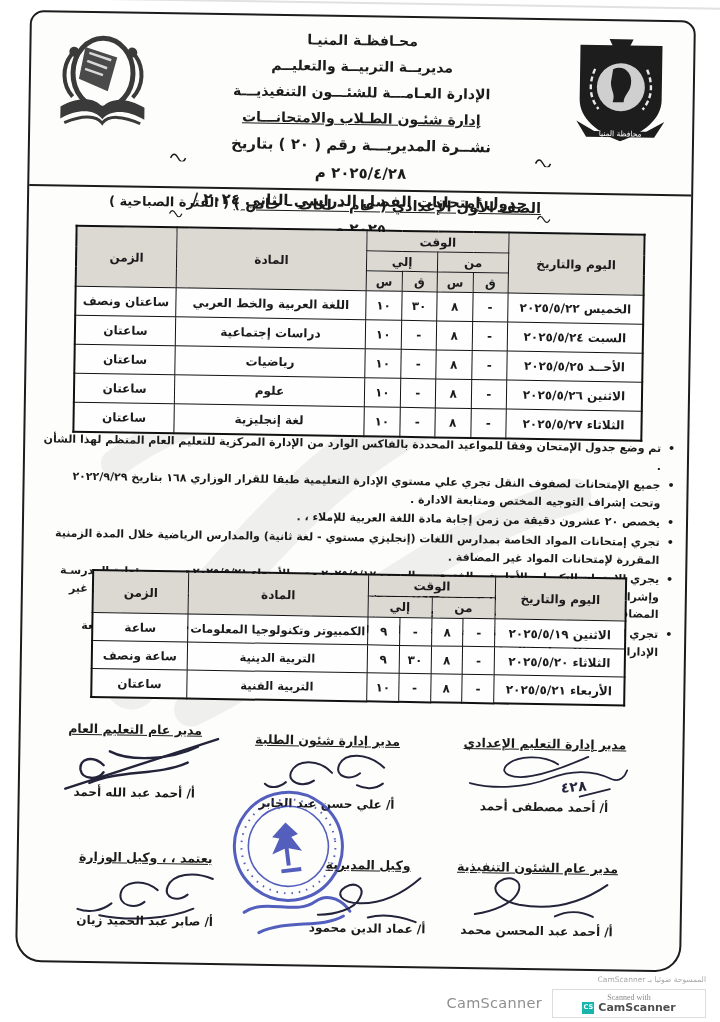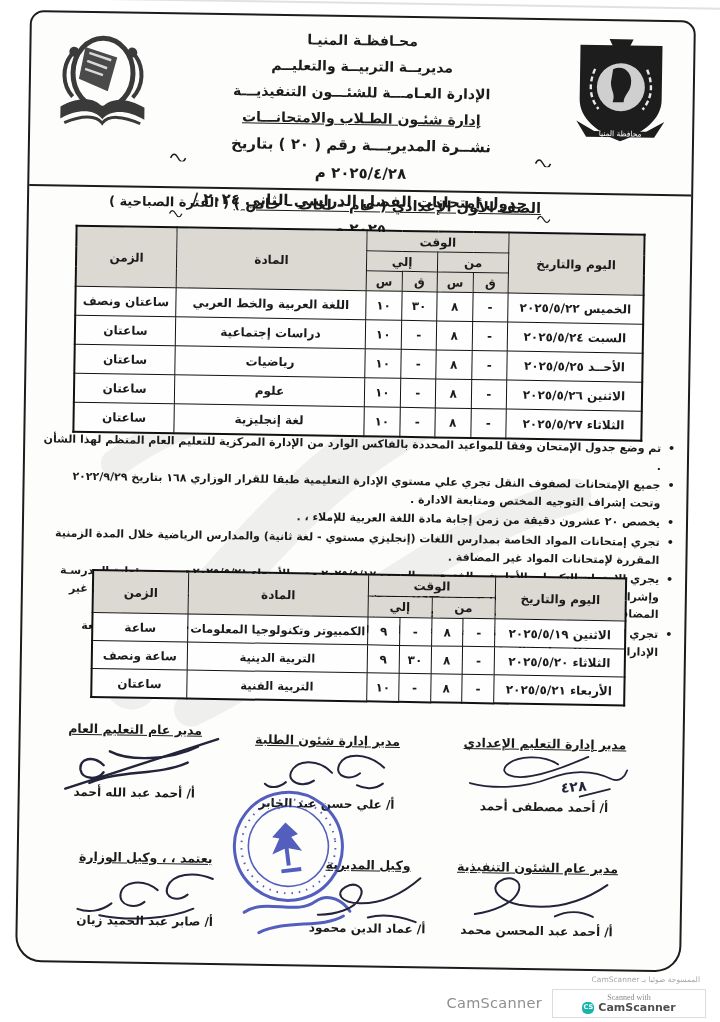--- a/index.html
+++ b/index.html
@@ -64,26 +64,26 @@
   .sig1{top:716px;right:45px;width:185px;}
   .sig2{top:716px;right:280px;width:150px;}
   .sig3{top:708px;right:460px;width:175px;}
   .sig4{top:840px;right:48px;width:190px;}
   .sig5{top:840px;right:250px;width:125px;}
   .sig6{top:836px;right:440px;width:190px;}
   .hand-num{position:absolute;top:758px;right:95px;font-size:14px;font-weight:bold;
     color:#23233a;transform:rotate(-6deg);}
   .stamp{position:absolute;top:768px;right:330px;opacity:.82;}
   
-  .scan-note{position:absolute;top:975px;right:20px;font-size:7.5px;color:#a7a7a7;direction:rtl;}
+  .scan-note{position:absolute;top:975px;right:14px;font-size:7.5px;color:#a7a7a7;direction:rtl;}
   .cs-badge{position:absolute;top:989px;right:14px;width:152px;height:27px;border:1px solid #dcdcdc;
     background:#fff;display:flex;flex-direction:column;align-items:center;justify-content:center;line-height:1.15;}
   .cs-badge .l1{font-size:8px;color:#8a8a8a;font-family:Liberation Serif, serif;}
   .cs-badge .l2{display:flex;align-items:center;gap:4px;font-size:11px;font-weight:bold;color:#4e4e4e;}
-  .cs-icon{width:12px;height:12px;border-radius:5px;display:inline-flex;align-items:center;justify-content:center;
+  .cs-icon{width:12px;height:12px;border-radius:0;display:inline-flex;align-items:center;justify-content:center;
     color:#fff;font-size:6.5px;font-weight:bold;}
   .cs-side{position:absolute;top:995px;right:178px;font-size:14.5px;color:#8f8f8f;letter-spacing:.3px;}
 </style>
 </head>
 <body>
 
 <div class="artifact-top"></div>
 
 <div class="document">
 

